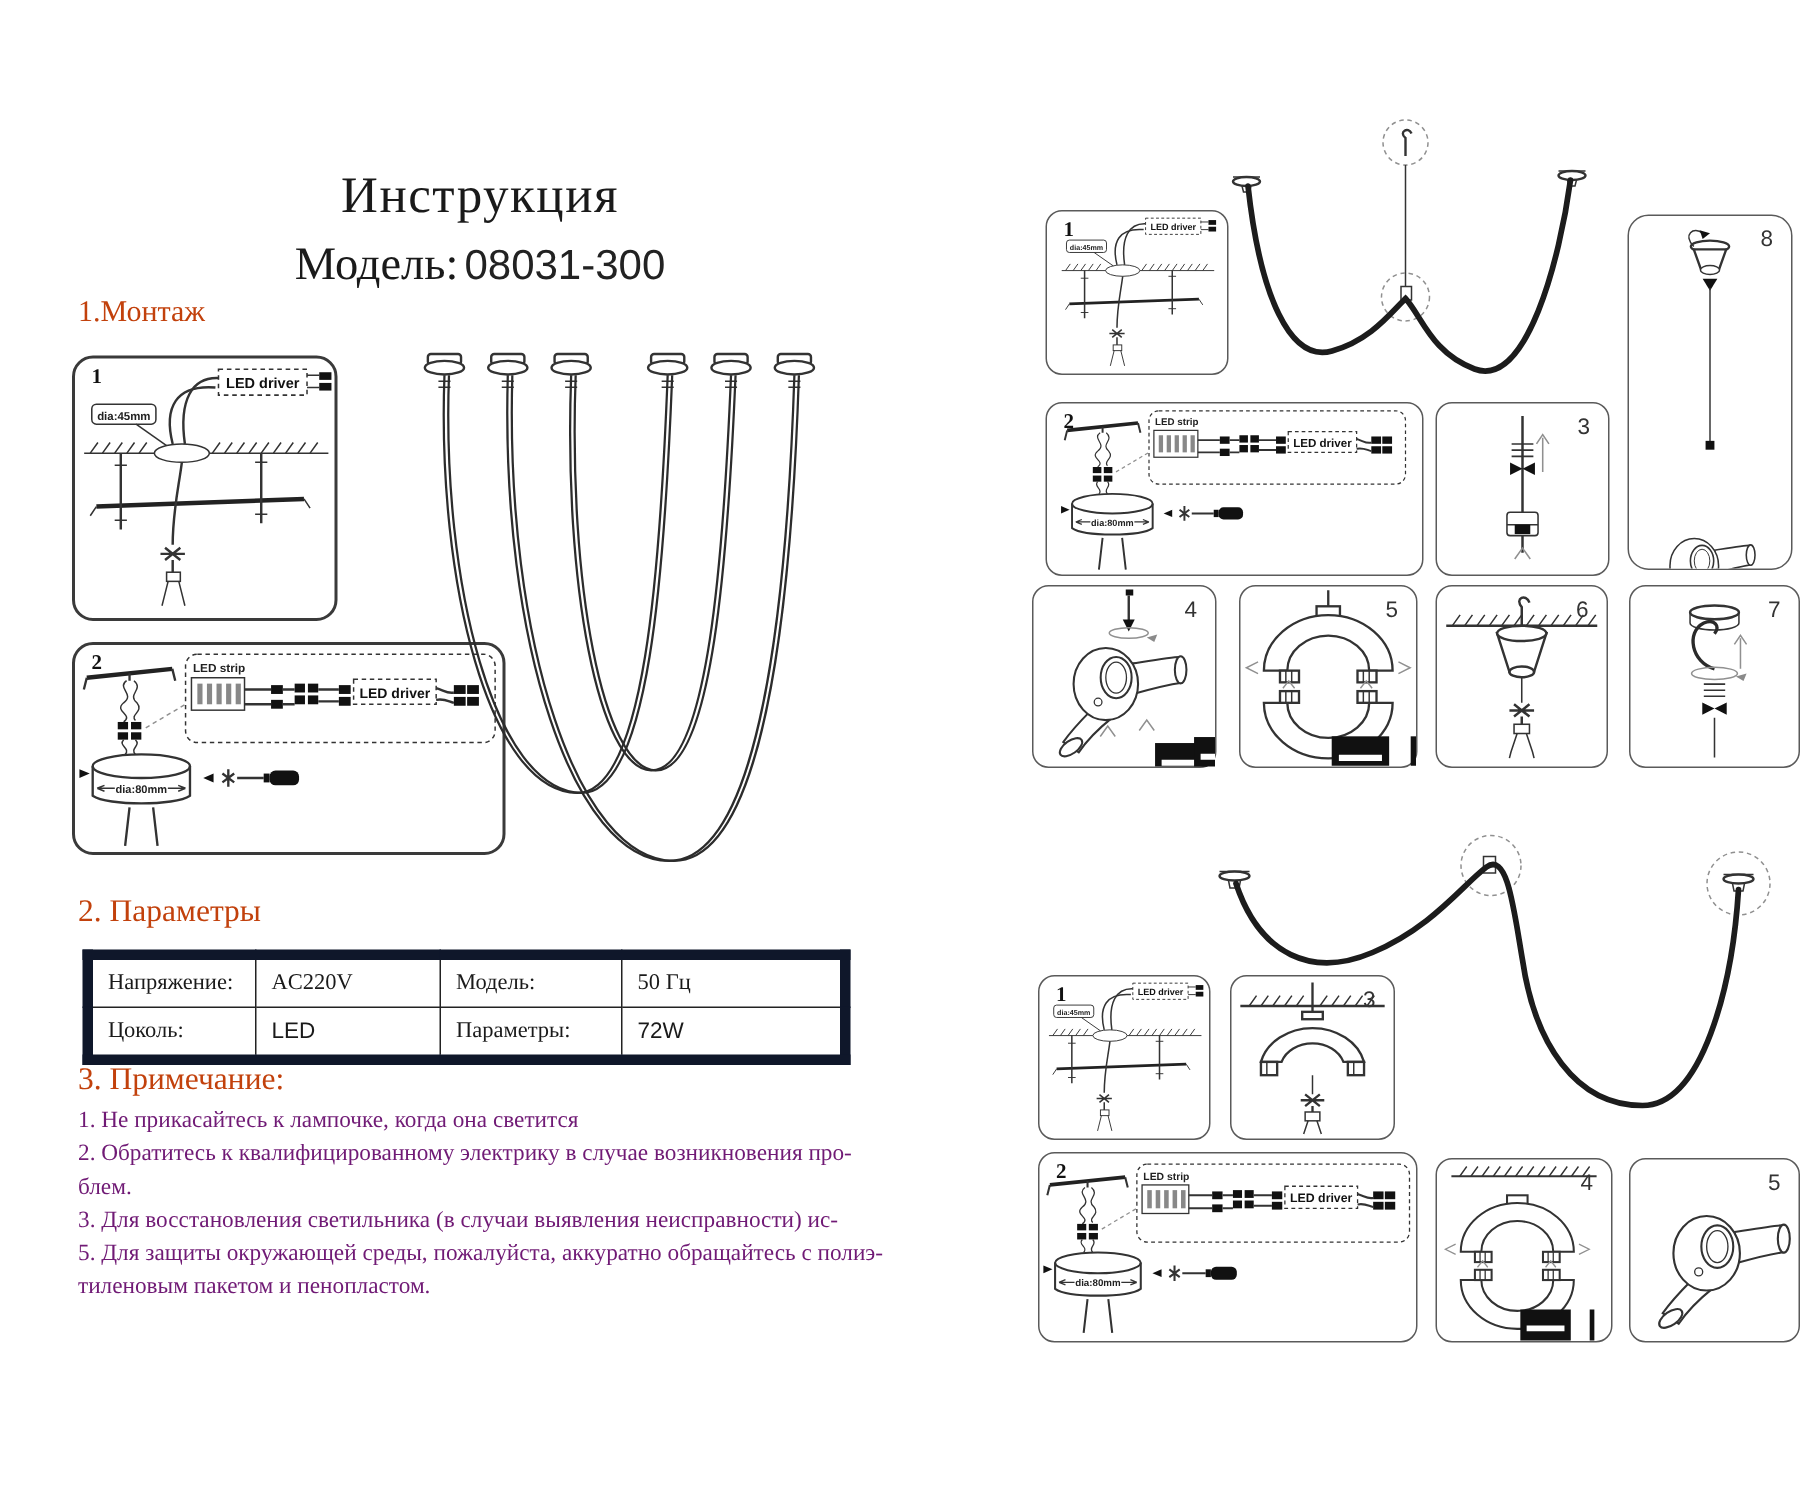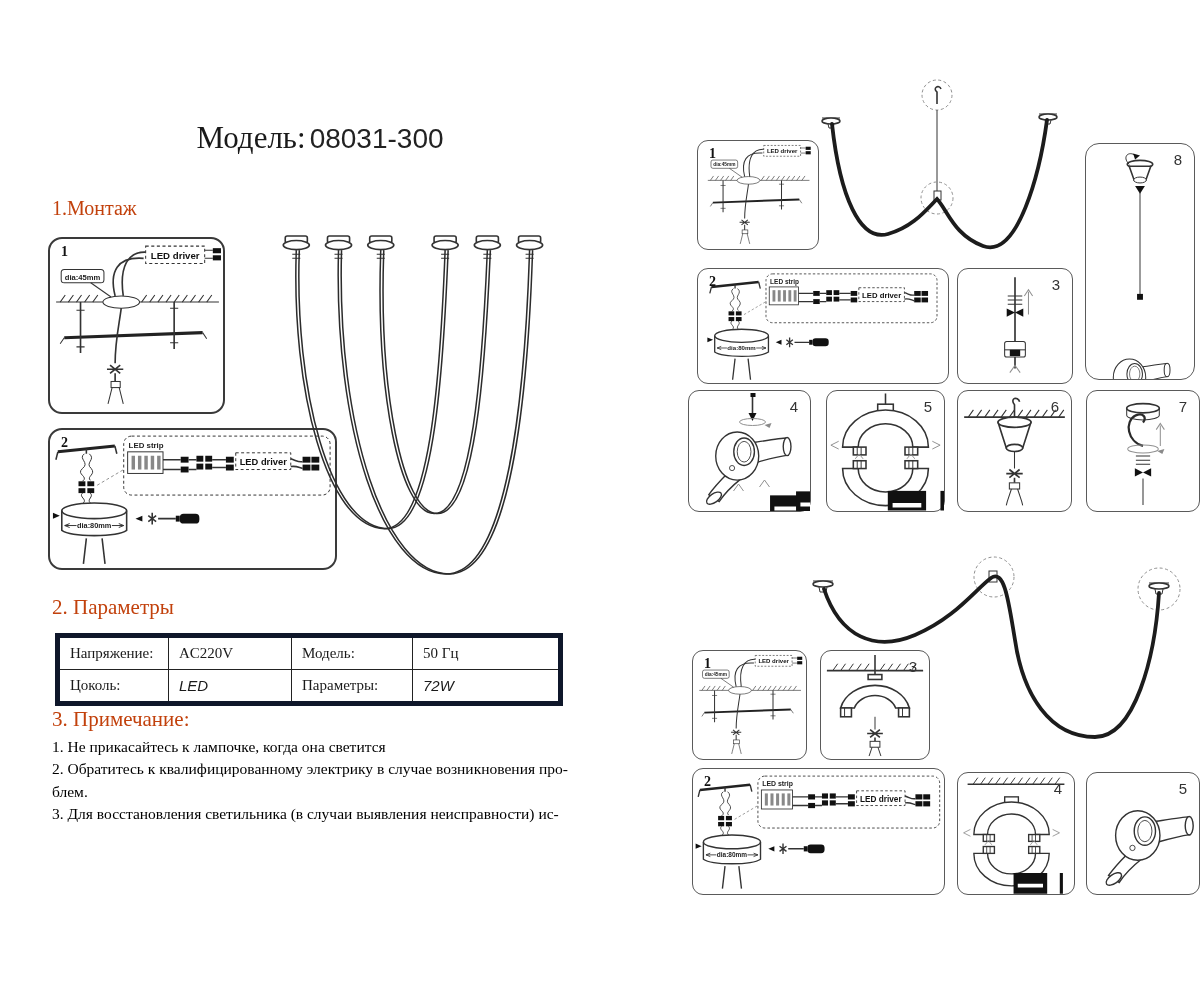--- a/index.html
+++ b/index.html
@@ -4,26 +4,26 @@
 <style>
   html,body{margin:0;padding:0;background:#fff;}
   body{width:1200px;height:1000px;position:relative;font-family:"Liberation Serif",serif;color:#1a1a1a;overflow:hidden;}
   .abs{position:absolute;}
   
   .title-block{position:absolute;left:120px;top:112px;width:400px;text-align:center;}
   .doc-title{font-size:34px;letter-spacing:1px;}
   .model-line{margin-top:8px;font-size:31px;}
   .model-number{font-family:"Liberation Sans",sans-serif;font-size:28px;margin-left:4px;color:#222;}
   .h-sec{position:absolute;font-size:21px;color:#c2410c;}
-  .notes{position:absolute;left:52px;top:736px;width:545px;font-size:15.5px;line-height:22.3px;color:#000000;}
+  .notes{position:absolute;left:52px;top:736px;width:545px;font-size:15.5px;line-height:22.3px;color:#701a75;}
   
-  table.ptable{position:absolute;left:55px;top:633px;border-collapse:collapse;border:5px solid #0f172a;}
+  table.ptable{position:absolute;left:55px;top:633px;border-collapse:collapse;border:7px solid #0f172a;}
   table.ptable td{border:1.4px solid #222;height:29px;font-size:15px;padding:1px 10px;vertical-align:middle;}
   td.c1{width:88px;} td.c2{width:102px;} td.c3{width:100px;} td.c4{width:125px;}
-  .v-sans{font-family:"Liberation Sans",sans-serif;font-size:13.5px;font-style:italic;}
+  .v-sans{font-family:"Liberation Sans",sans-serif;font-size:13.5px;}
   
   .panel{position:absolute;border:1.5px solid #5a5a5a;border-radius:11px;background:#fff;box-sizing:border-box;}
   .panel.dark{border:2px solid #3a3a3a;border-radius:14px;}
   .panel > svg{width:100%;height:100%;display:block;}
   .pnum{position:absolute;font-family:"Liberation Sans",sans-serif;font-size:15px;color:#333;}
   .pnum.tl{top:5px;left:11px;font-family:"Liberation Serif",serif;font-weight:bold;font-size:14px;color:#111;}
   .pnum.tr{top:7px;right:12px;}
   
   .thin{stroke:#333;stroke-width:1;fill:none;}
   .med{stroke:#333;stroke-width:1.6;fill:none;}
@@ -246,20 +246,21 @@
         <path class="cable" d="M118,22 C113,160 136,283 171,284 C209,285 219,140 224,22"></path>
         <path class="cable" d="M118,22 C113,160 136,283 171,284 C209,285 219,140 224,22" transform="translate(3,0)"></path>
         <path class="cable" d="M76,22 C71,200 120,344 183,344 C243,344 261,175 266,22"></path>
         <path class="cable" d="M76,22 C71,200 120,344 183,344 C243,344 261,175 266,22" transform="translate(3,0)"></path>
       </g>
     </symbol>
   </defs>
 </svg>
 
 <div class="title-block">
+  <div class="doc-title">Инструкция</div>
   <div class="model-line"><span>Модель:</span><span class="model-number">08031-300</span></div>
 </div>
 
 <div class="h-sec" style="left:52px;top:197px;font-size:20px;">1.Монтаж</div>
 
 <div class="panel dark" style="left:48px;top:237px;width:177px;height:177px;">
   <span class="pnum tl">1</span>
   <svg viewBox="0 0 170 170">
       <use href="#sym-mount45"></use>
     </svg>
@@ -295,20 +296,22 @@
 </tbody>
   </table>
 
 <div class="h-sec" style="left:52px;top:707px;">3. Примечание:</div>
 
 <div class="notes">
   <div>1. Не прикасайтесь к лампочке, когда она светится</div>
   <div>2. Обратитесь к квалифицированному электрику в случае возникновения про-</div>
   <div>блем.</div>
   <div>3. Для восстановления светильника (в случаи выявления неисправности) ис-</div>
+  <div>5. Для защиты окружающей среды, пожалуйста, аккуратно обращайтесь с полиэ-</div>
+  <div>тиленовым пакетом и пенопластом.</div>
 </div>
 
 <div class="panel" style="left:697px;top:140px;width:122px;height:110px;">
   <span class="pnum tl">1</span>
   <svg viewBox="0 0 170 170">
       <use href="#sym-mount45"></use>
     </svg>
 </div>
 
 <svg class="abs" style="left:818px;top:72px;width:265px;height:190px;" viewBox="0 0 265 190">

